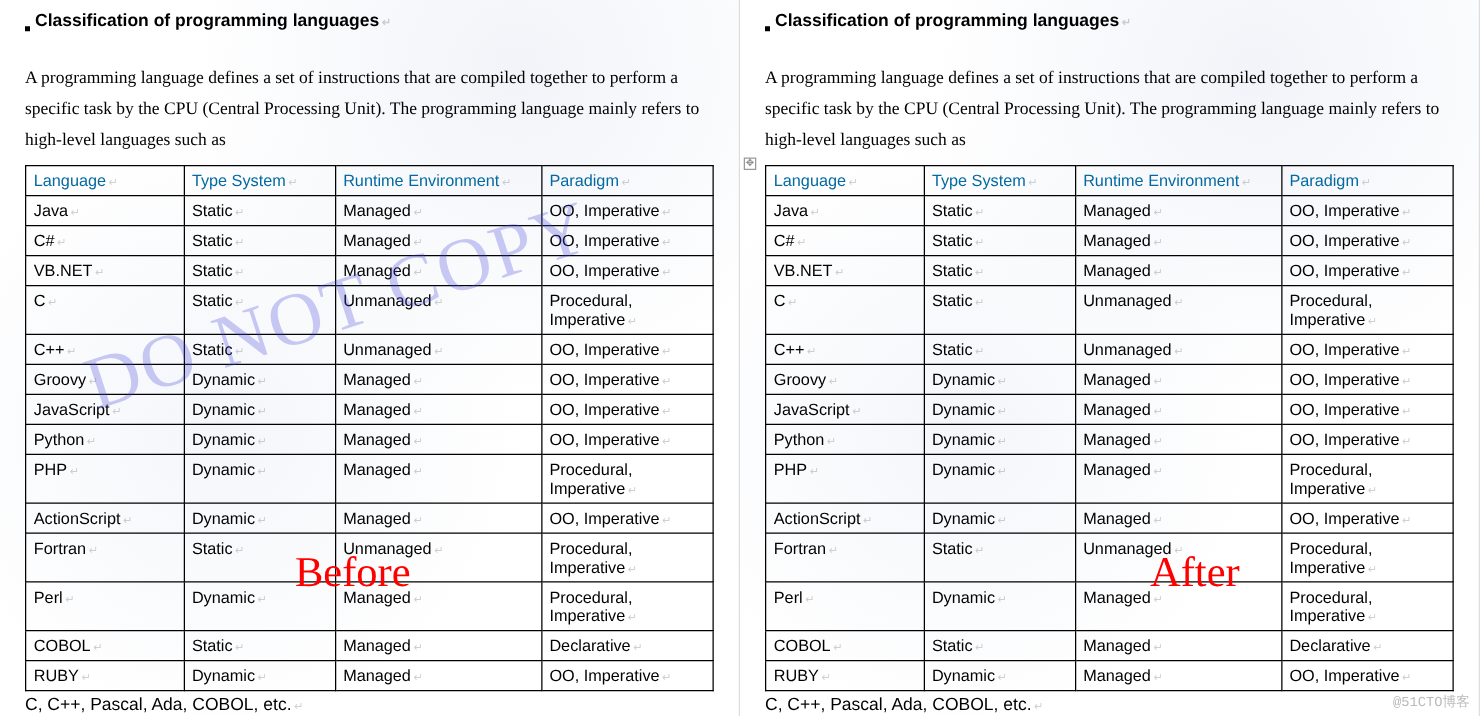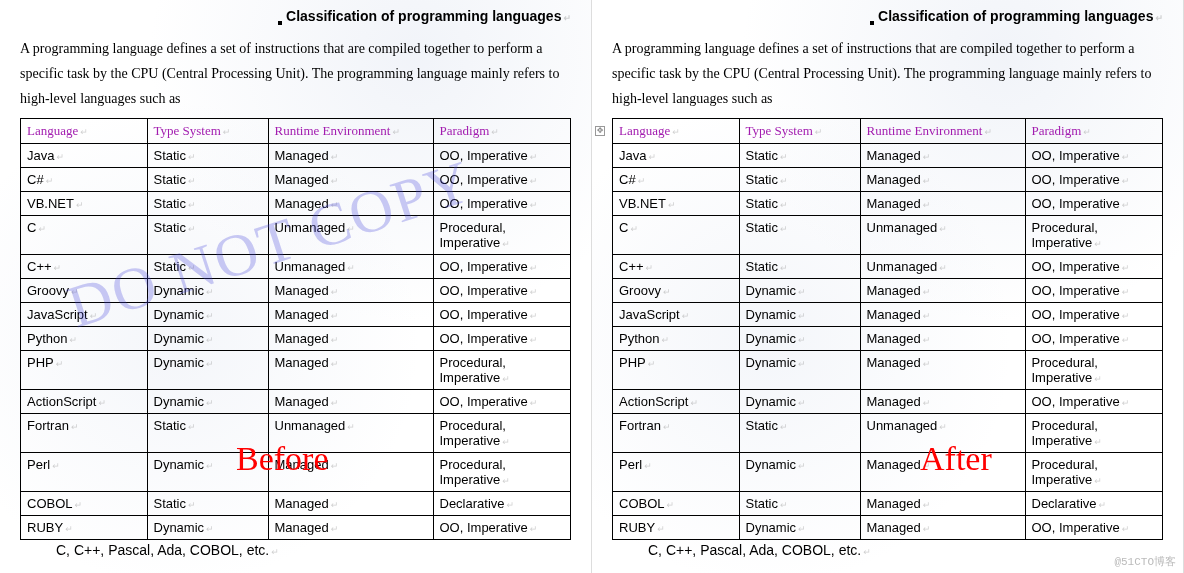--- a/index.html
+++ b/index.html
@@ -19,23 +19,22 @@
     height: 100%;
     background: #fff;
     padding: 8px 20px 8px 20px;
     border-right: 1px solid #ddd;
     position: relative;
   }
   .page:last-child { border-right: none; }
   .heading {
     font-size: 14px;
     font-weight: bold;
-    margin-bottom: 12px;
+    margin-bottom: 26px;
     position: relative;
-    text-align: right;
   }
   .heading::before {
     content: "";
     display: inline-block;
     width: 4px;
     height: 4px;
     background: #000;
     vertical-align: middle;
     margin-right: 4px;
     position: relative;
@@ -54,39 +53,37 @@
     table-layout: fixed;
   }
   th, td {
     border: 1px solid #000;
     padding: 4px 6px;
     text-align: left;
     vertical-align: top;
     white-space: normal;
   }
   th {
-    color: #a21caf;
+    color: #0369a1;
     font-weight: normal;
-    font-family: Liberation Serif, serif;
   }
   .col0 { width: 23%; }
   .col1 { width: 22%; }
   .col2 { width: 30%; }
   .col3 { width: 25%; }
   .pmark::after {
     content: "↵";
     color: #999;
     font-size: 9px;
     margin-left: 2px;
     opacity: 0.45;
   }
   .footer-line {
     font-size: 14px;
     margin-top: 2px;
-    margin-left: 36px;
   }
   .overlay-label {
     position: absolute;
     font-family: "Times New Roman", serif;
     font-size: 34px;
     color: #ff0000;
     pointer-events: none;
     z-index: 5;
     text-align: right;
   }

